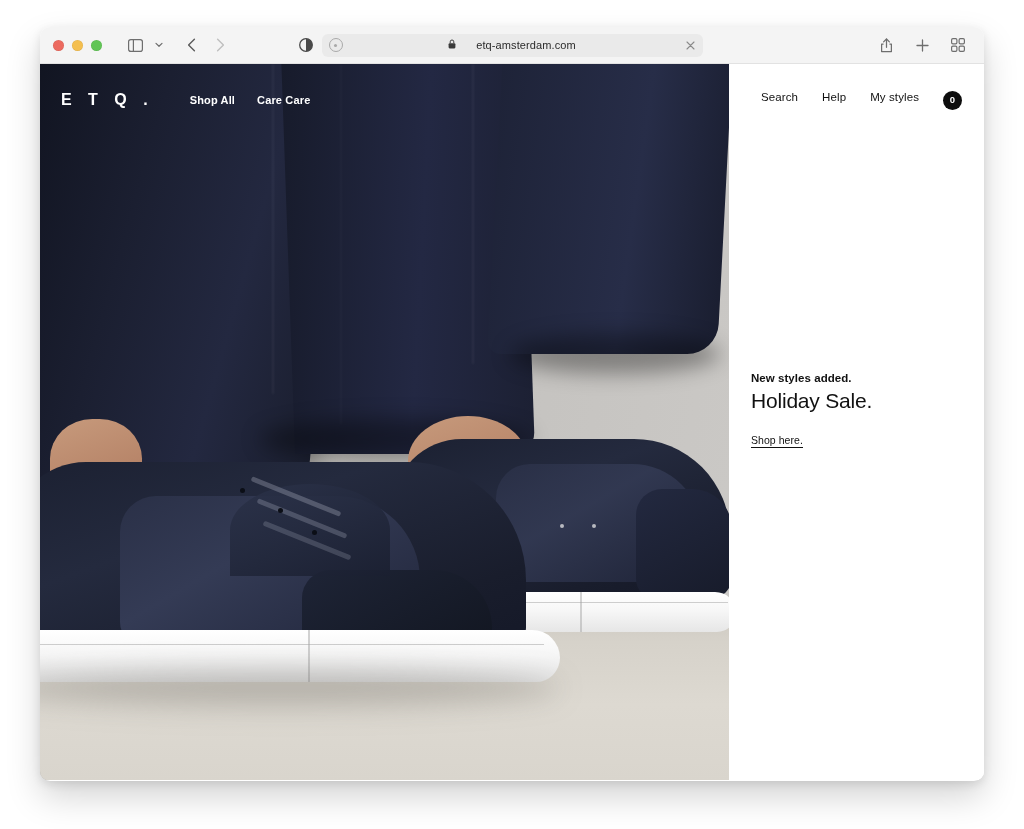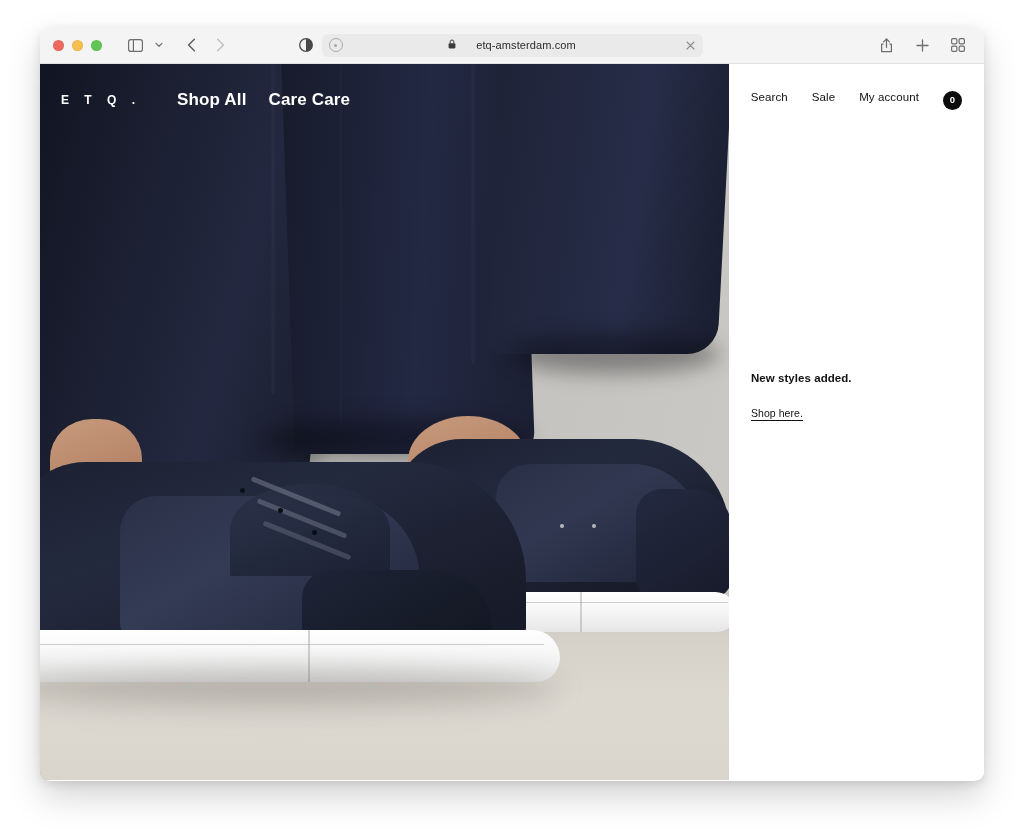--- a/index.html
+++ b/index.html
@@ -249,35 +249,35 @@
     left: 0; top: 0;
     width: 944px;
     height: 72px;
     display: flex;
     align-items: center;
     z-index: 20;
   }
   .brand {
     margin-left: 21px;
     color: #ffffff;
-    font-size: 12px;
+    font-size: 16px;
     font-weight: 700;
     letter-spacing: 6px;
     line-height: 1;
     user-select: none;
   }
   .nav-left {
     display: flex;
     align-items: center;
     gap: 22px;
     margin-left: 36px;
   }
   .nav-left a {
     color: #ffffff;
-    font-size: 17px;
+    font-size: 11px;
     font-weight: 600;
     letter-spacing: 0.15px;
     text-decoration: none;
   }
   .nav-right {
     position: absolute;
     right: 22px;
     display: flex;
     align-items: flex-start;
     gap: 24px;
@@ -485,28 +485,29 @@
       </div>
 
       <div class="site-header">
         <div class="brand">E T Q .</div>
         <nav class="nav-left">
           <a href="#">Shop All</a>
           <a href="#">Care Care</a>
         </nav>
         <div class="nav-right">
           <a href="#">Search</a>
-          <a href="#">Sale</a>
-          <a href="#">My account</a>
+          <a href="#">Help</a>
+          <a href="#">My styles</a>
           <span class="cart-badge">0</span>
         </div>
       </div>
 
       <div class="promo-panel">
         <div class="promo-block">
           <div class="promo-eyebrow">New styles added.</div>
+          <div class="promo-head">Holiday Sale.</div>
           <a class="promo-cta" href="#">Shop here.</a>
         </div>
       </div>
 
     </div>
   </div>
 </div>
 
 </body></html>

